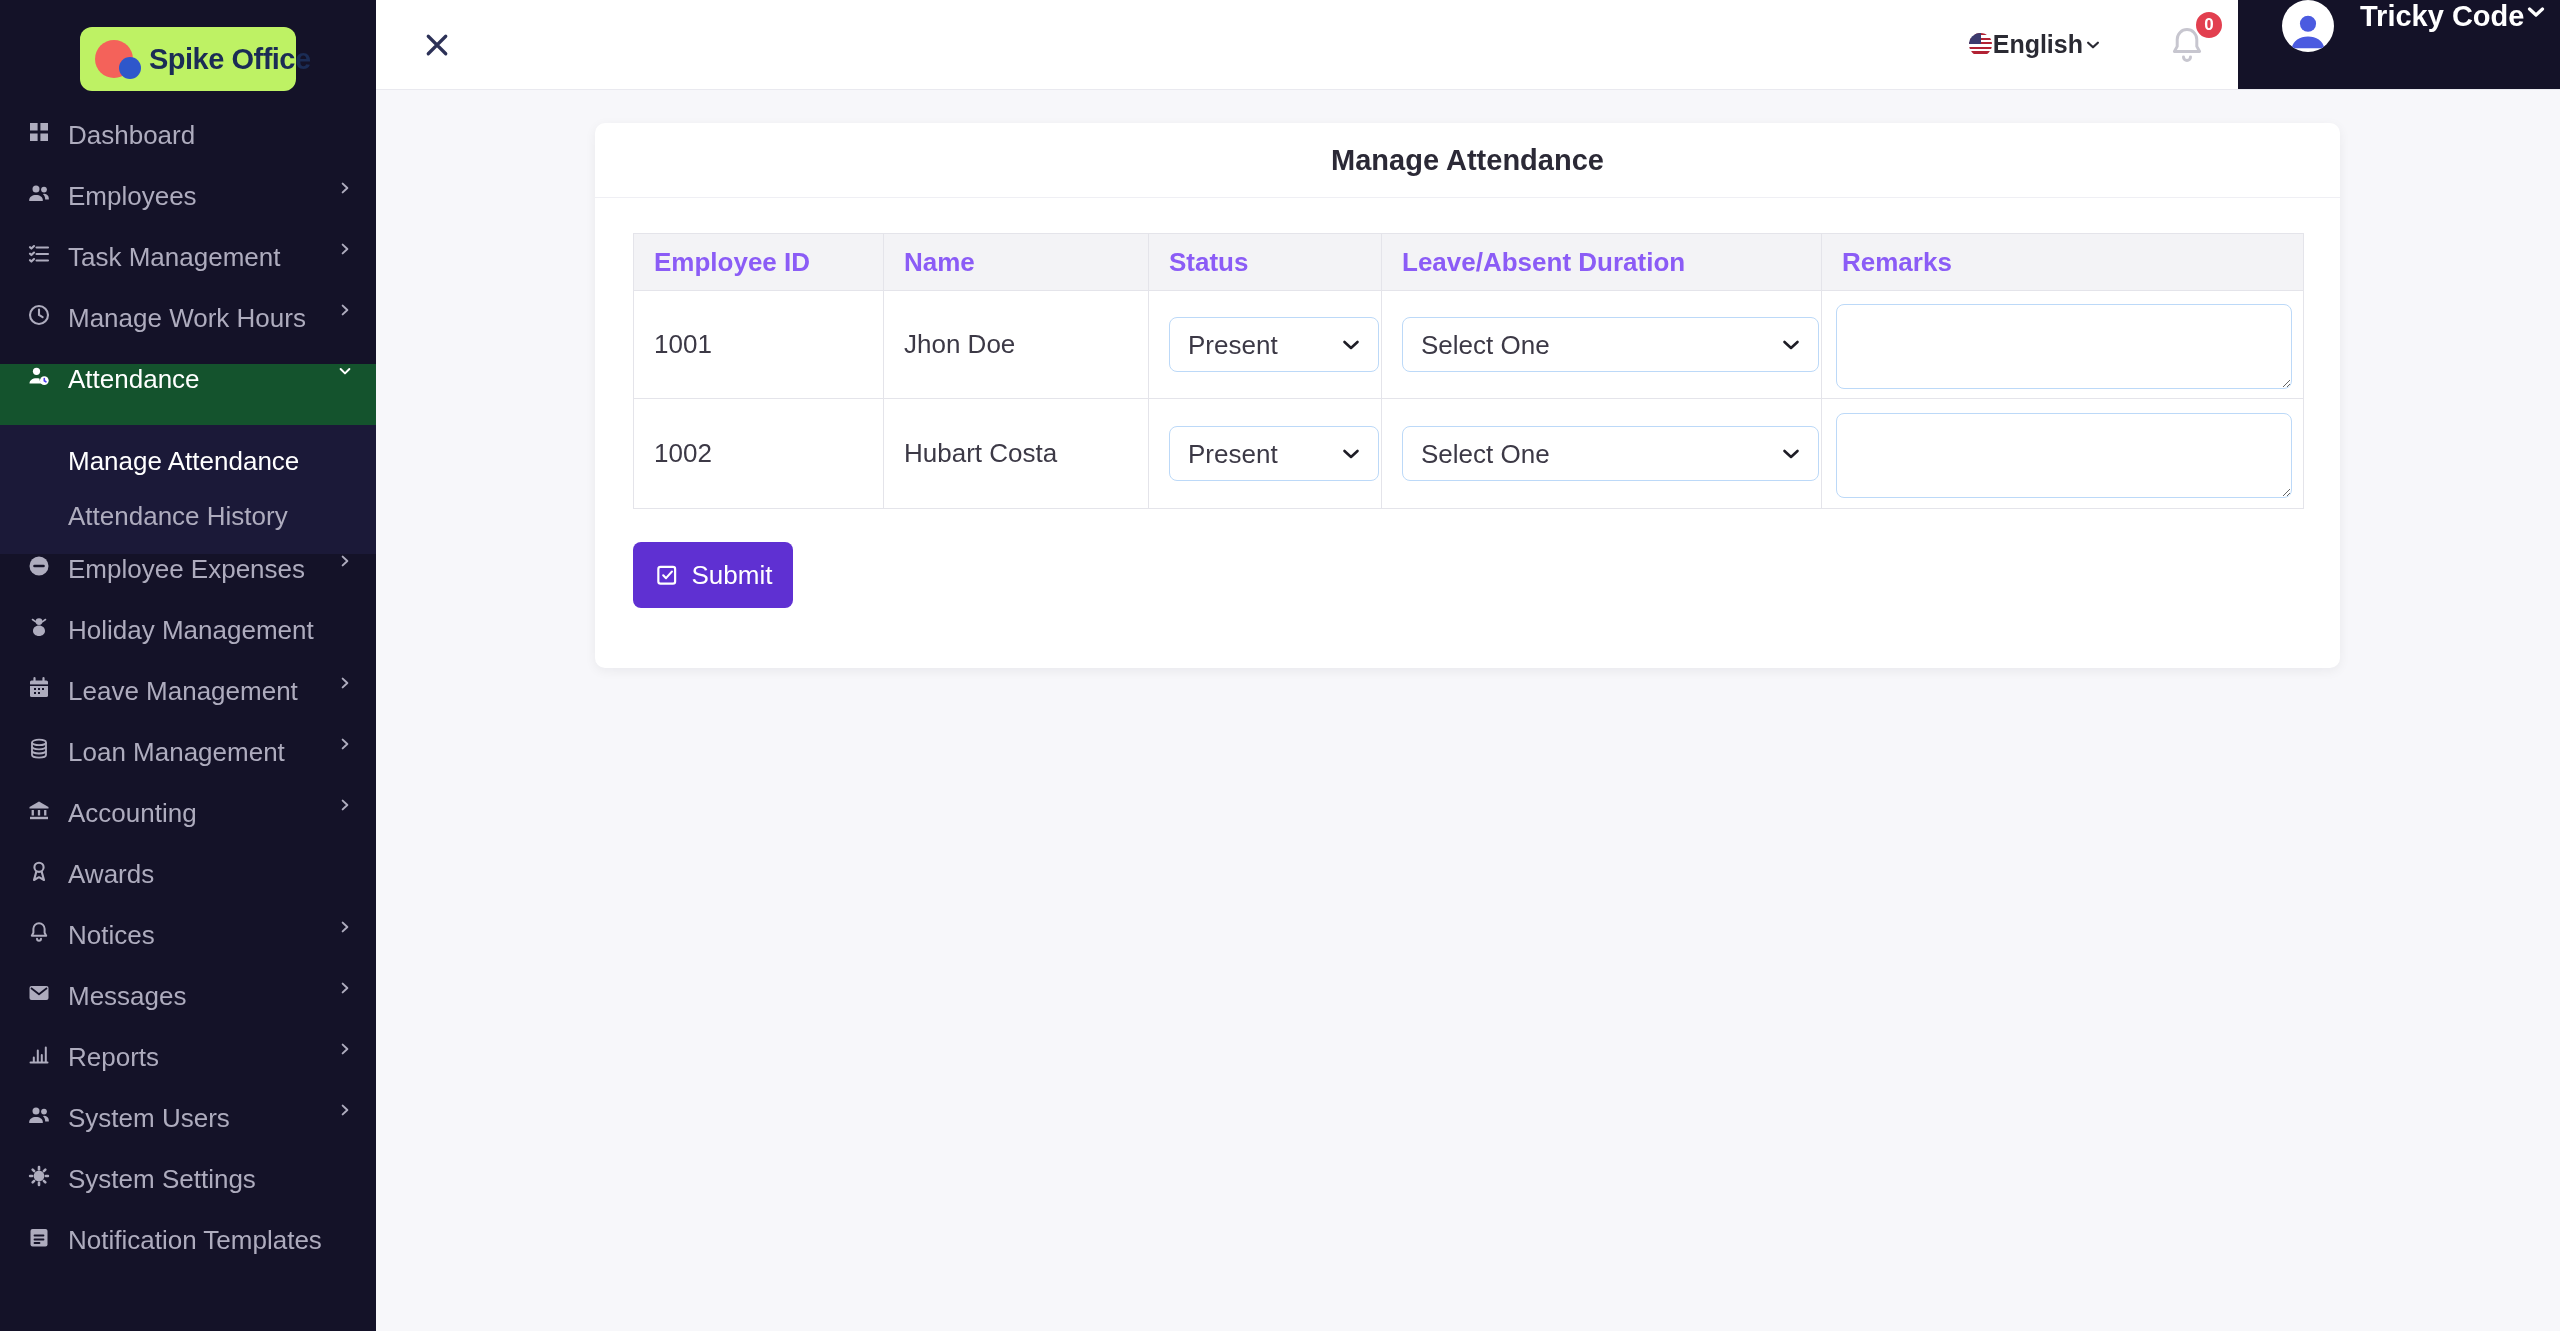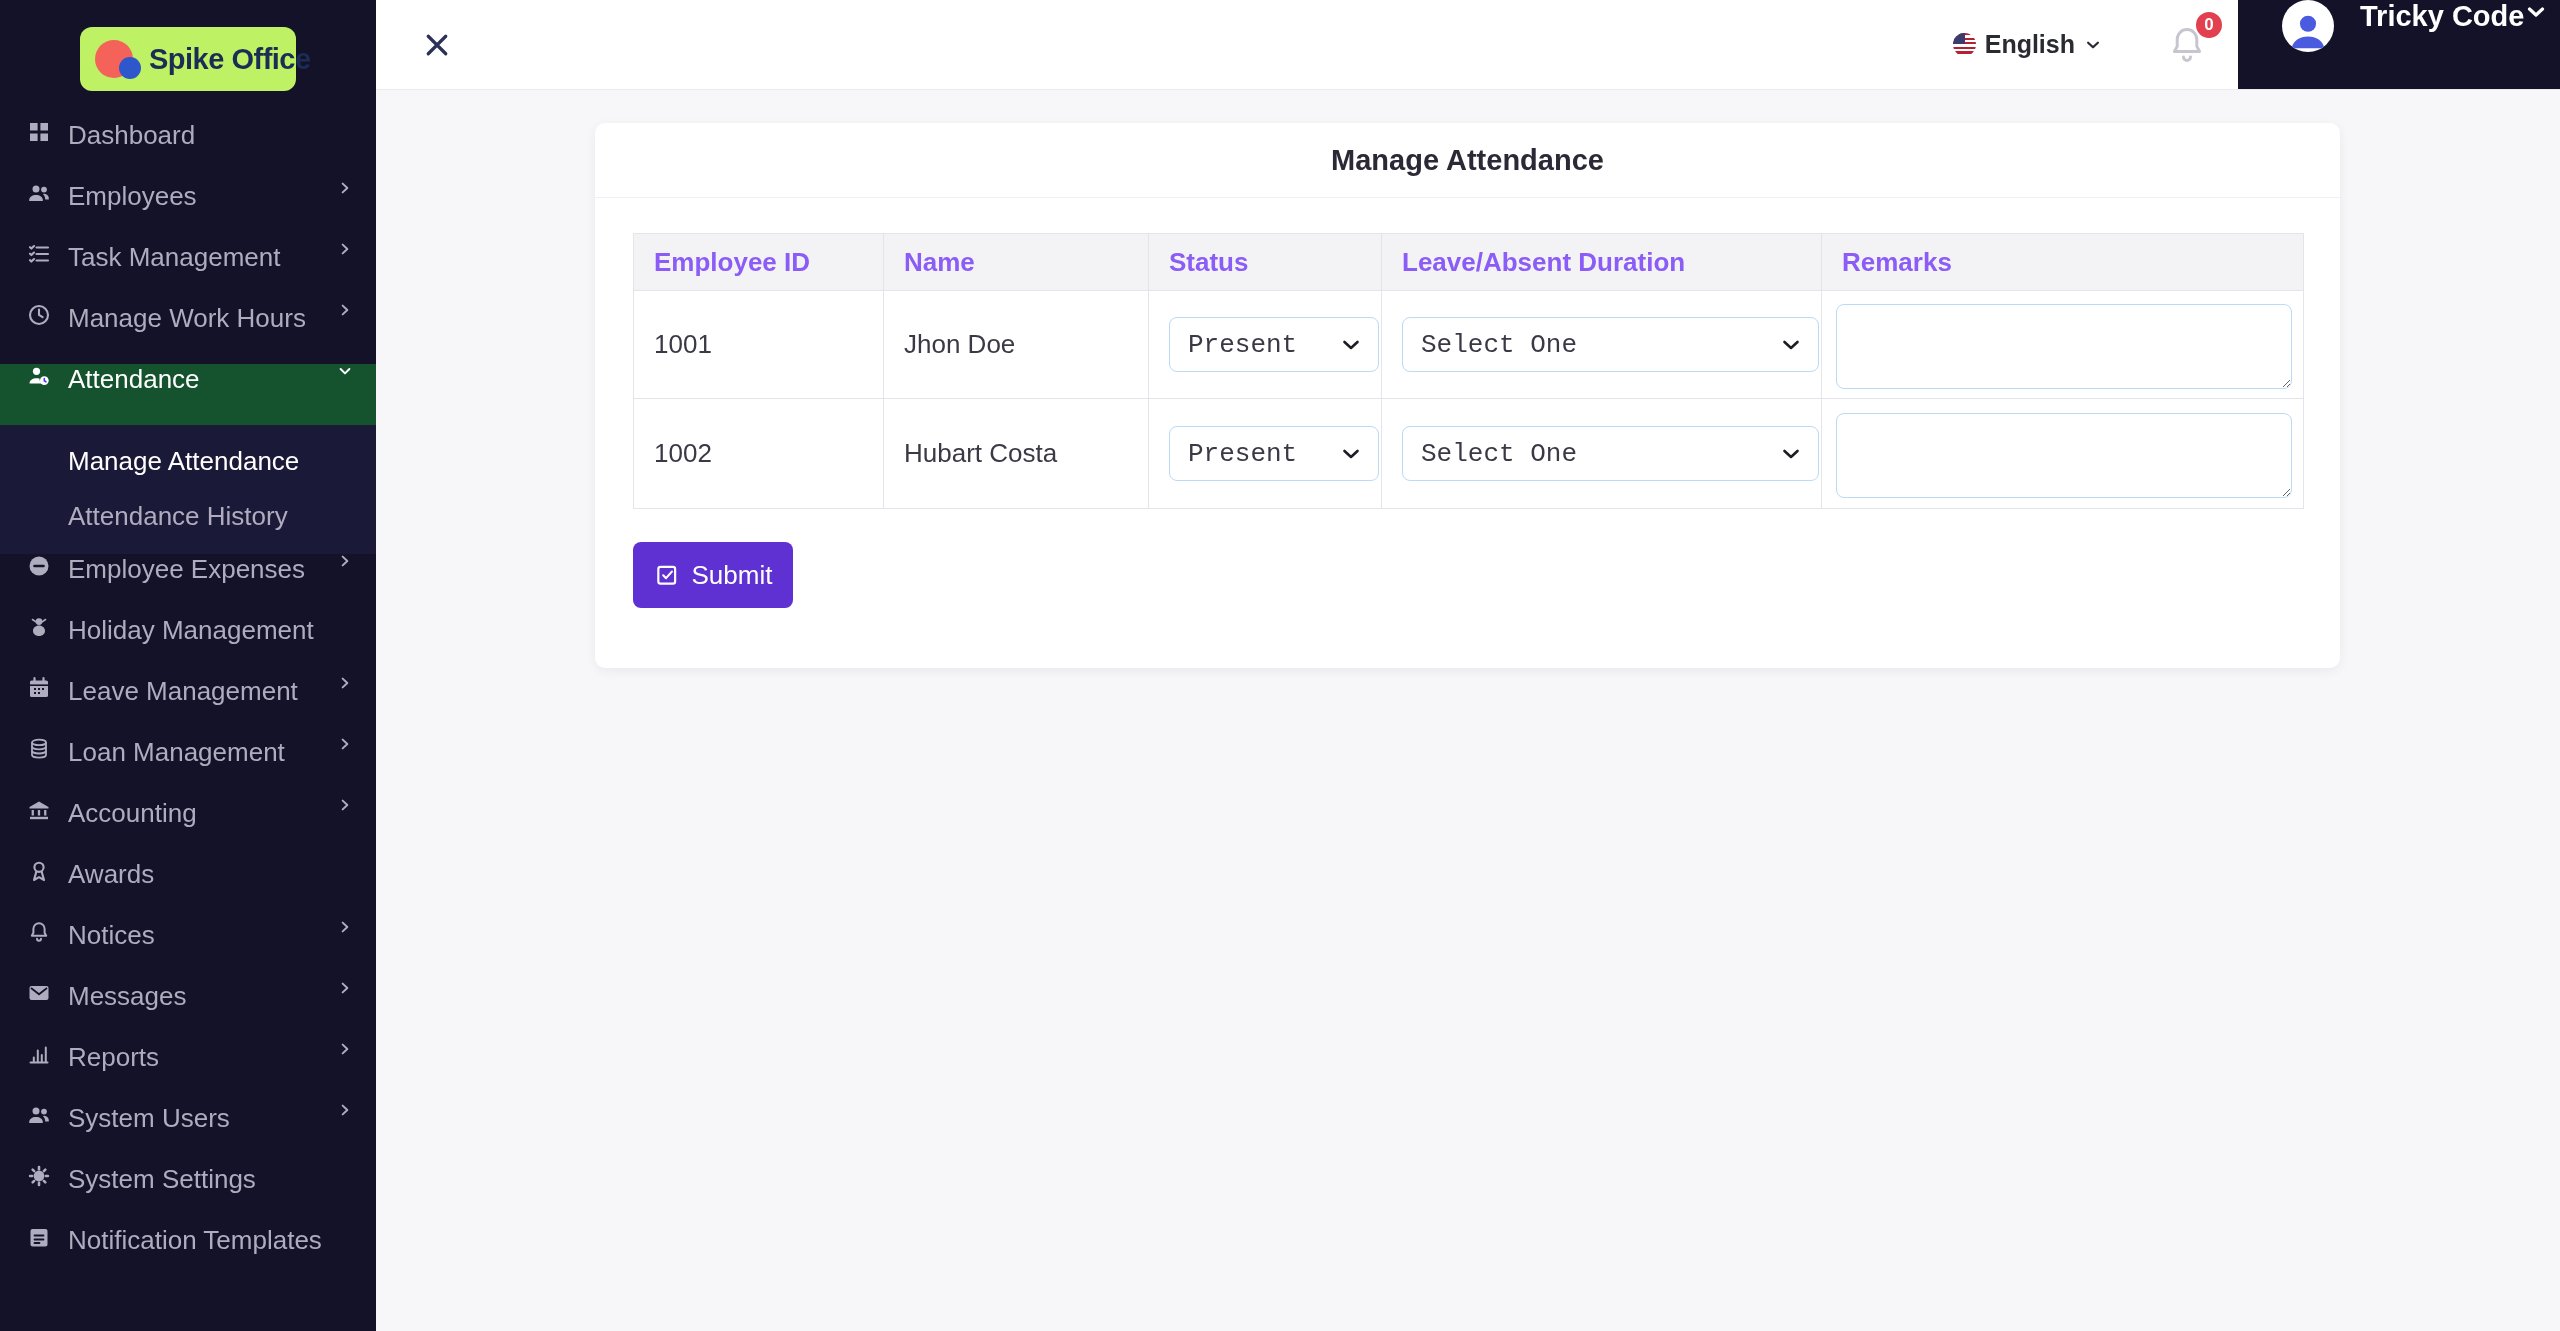--- a/index.html
+++ b/index.html
@@ -34,21 +34,21 @@
   .submenu-item { height:55px; display:flex; align-items:center; padding-left:68px; font-size:26px; color:#aeacbe; cursor:pointer; white-space:nowrap; }
   .submenu-item.active { color:#ffffff; }
 
   
   .main { flex:1; display:flex; flex-direction:column; min-width:0; }
   .topbar { height:90px; background:#fff; border-bottom:1px solid #e9e9ef; display:flex; align-items:center; padding-left:44px; flex-shrink:0; }
   .close-btn { width:34px; height:34px; display:flex; align-items:center; justify-content:center; cursor:pointer; background:none; border:none; }
   .close-btn svg { width:30px; height:30px; }
 
   .topbar-right { margin-left:auto; display:flex; align-items:center; height:100%; }
-  .lang { display:flex; align-items:center; gap:9px; cursor:pointer;justify-content:space-between; }
+  .lang { display:flex; align-items:center; gap:1px; cursor:pointer;justify-content:space-between; }
   .flag { width:23px; height:23px; border-radius:50%; overflow:hidden; position:relative;
           background:repeating-linear-gradient(#b22234 0 2.3px, #fff 2.3px 4.6px); }
   .flag::after { content:""; position:absolute; left:0; top:0; width:55%; height:48%; background:#3c3b6e; }
   .lang-label { font-size:25px; font-weight:600; color:#2a2a33; }
   .lang .caret svg { width:18px; height:18px; display:block; }
 
   .bell-wrap { position:relative; margin-left:64px; margin-right:30px; cursor:pointer; }
   .bell-wrap svg.bell { width:42px; height:42px; display:block; }
   .badge { position:absolute; top:-14px; right:-16px; min-width:30px; height:30px; background:#e23f4f;
            border:2px solid #fff; border-radius:50%; color:#fff; font-size:17px; font-weight:700;
@@ -70,21 +70,21 @@
   .att th, .att td { border:1px solid #e4e4ea; text-align:left; padding-left:20px; vertical-align:middle; }
   .att thead th { background:#f3f3f6; height:57px; font-weight:700; color:#8b5cf6; }
   .att tbody tr.r1 { height:108px; }
   .att tbody tr.r2 { height:110px; }
   .att td { color:#3c3946; }
 
   .select-wrap { position:relative; display:inline-block; }
   .select-wrap select {
     appearance:none; -webkit-appearance:none; -moz-appearance:none;
     height:55px; border:1px solid #bcd9f8; border-radius:8px; background:#fff;
-    padding:0 46px 0 18px; font-size:26px; color:#3c3946; font-family:Liberation Mono, monospace; cursor:pointer;
+    padding:0 46px 0 18px; font-size:26px; color:#3c3946; font-family:Liberation Sans, sans-serif; cursor:pointer;
   }
   .select-wrap.status select { width:210px; }
   .select-wrap.duration select { width:417px; }
   .select-caret { position:absolute; right:16px; top:50%; transform:translateY(-50%); pointer-events:none; }
   .select-caret svg { width:24px; height:24px; display:block; }
 
   td.remarks-cell { padding:0 10px 0 14px; }
   textarea.remarks {
     width:456px; height:85px; border:1px solid #bcd9f8; border-radius:8px;
     display:block; margin:9px 0 6px; resize:both; font-family:inherit; font-size:24px; padding:8px 12px;

